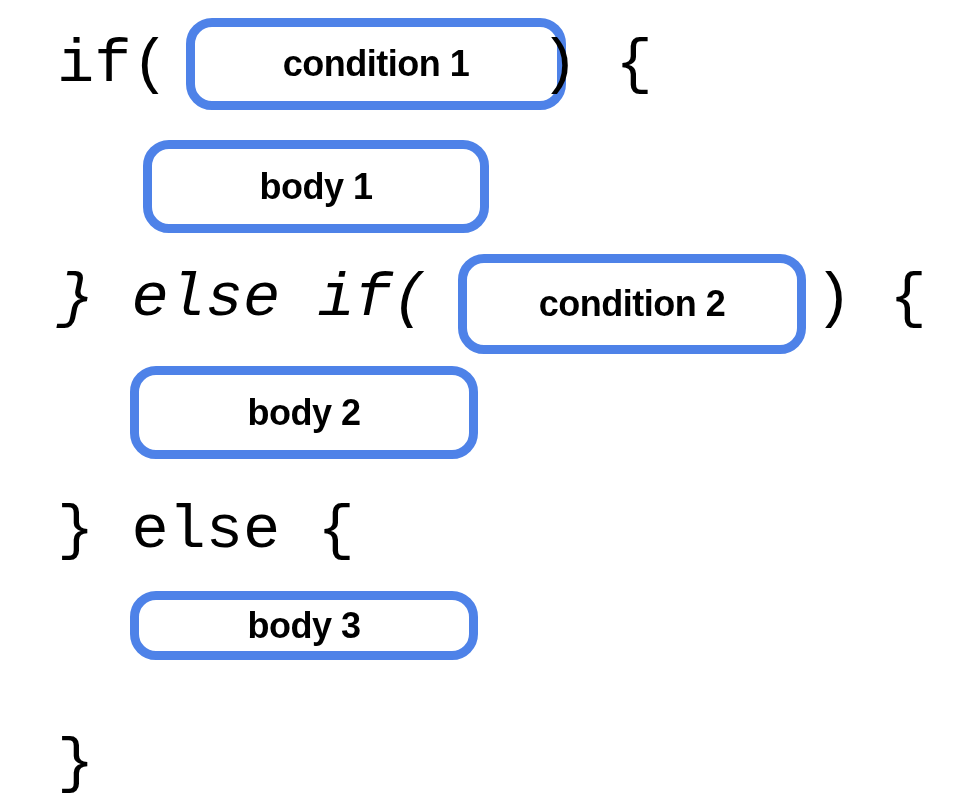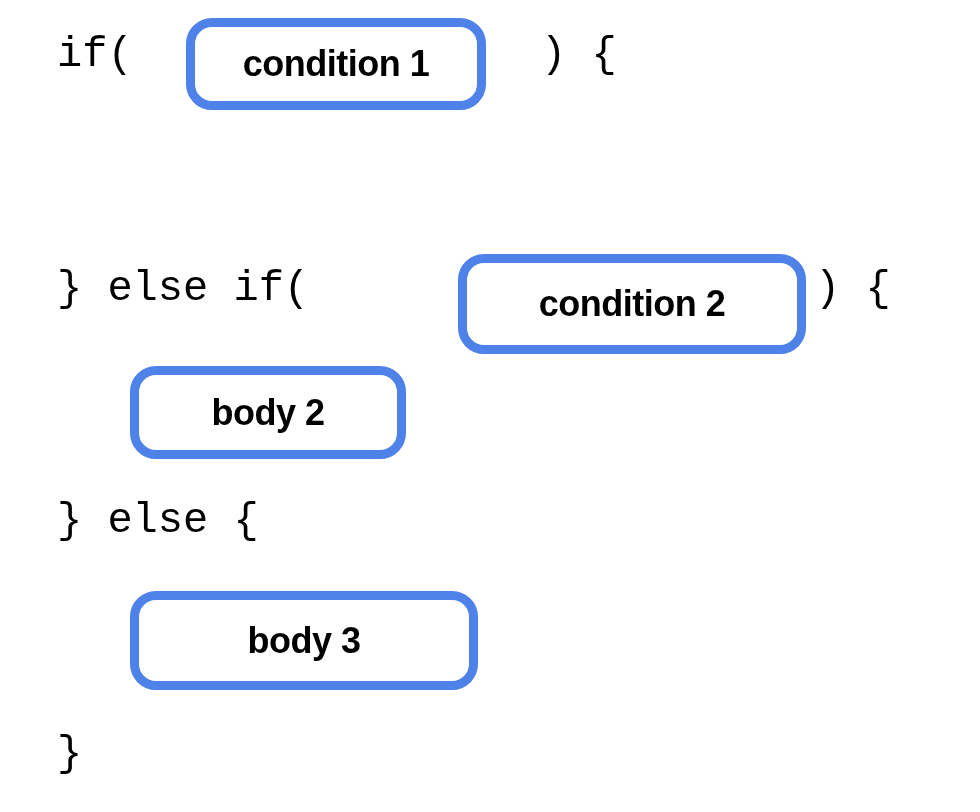--- a/index.html
+++ b/index.html
@@ -14,21 +14,21 @@
     height: 812px;
     background: #ffffff;
     overflow: hidden;
     font-family: "Liberation Sans", sans-serif;
   }
 
   
   .code {
     position: absolute;
     font-family: "Liberation Mono", "DejaVu Sans Mono", monospace;
-    font-size: 42px;
+    font-size: 62px;
     line-height: 1;
     color: #000000;
     white-space: pre;
     letter-spacing: 0px;
     font-weight: 400;
   }
 
   
   .slot {
     position: absolute;
@@ -44,47 +44,50 @@
     font-family: "Liberation Sans", "DejaVu Sans", sans-serif;
     font-weight: 700;
     font-size: 36px;
     color: #000000;
     letter-spacing: -0.5px;
     white-space: nowrap;
     line-height: 1;
   }
 
   
-  #slot-condition-1 { left: 186px; top: 18px;  width: 300px; height: 92px; }
+  #slot-condition-1 { left: 186px; top: 18px;  width: 380px; height: 92px; }
   #slot-body-1      { left: 143px; top: 140px; width: 346px; height: 93px; }
   #slot-condition-2 { left: 458px; top: 254px; width: 348px; height: 100px; }
-  #slot-body-2      { left: 130px; top: 366px; width: 276px; height: 93px; }
-  #slot-body-3      { left: 130px; top: 591px; width: 348px; height: 99px; }
+  #slot-body-2      { left: 130px; top: 366px; width: 348px; height: 93px; }
+  #slot-body-3      { left: 130px; top: 591px; width: 348px; height: 69px; }
 
   
   #code-if-open      { left: 57px;  top: 34px;  }
   #code-if-close     { left: 541px; top: 34px;  }
-  #code-elseif-open  { left: 57px;  top: 268px; }
+  #code-elseif-open  { left: 57px;  top: 268px; font-style: italic; }
   #code-elseif-close { left: 815px; top: 268px; }
   #code-else         { left: 57px;  top: 500px; text-align: right; }
   #code-end          { left: 57px;  top: 733px; }
 </style>
 </head>
 <body>
 
 <div id="canvas">
 
   <div class="code" id="code-if-open">if(</div>
 
   <div class="slot" id="slot-condition-1">
     <span class="slot-label">condition 1</span>
   </div>
 
   <div class="code" id="code-if-close">) {</div>
 
+  <div class="slot" id="slot-body-1">
+    <span class="slot-label">body 1</span>
+  </div>
 
   <div class="code" id="code-elseif-open">} else if(</div>
 
   <div class="slot" id="slot-condition-2">
     <span class="slot-label">condition 2</span>
   </div>
 
   <div class="code" id="code-elseif-close">) {</div>
 
   <div class="slot" id="slot-body-2">

